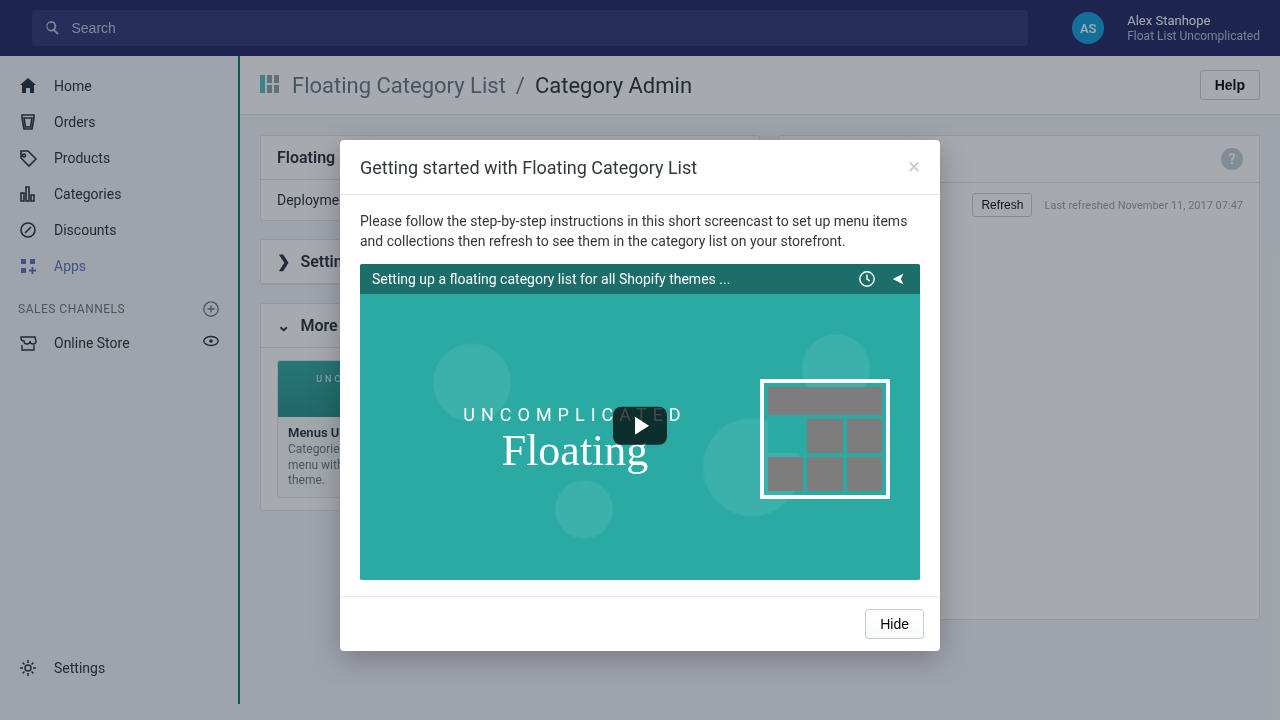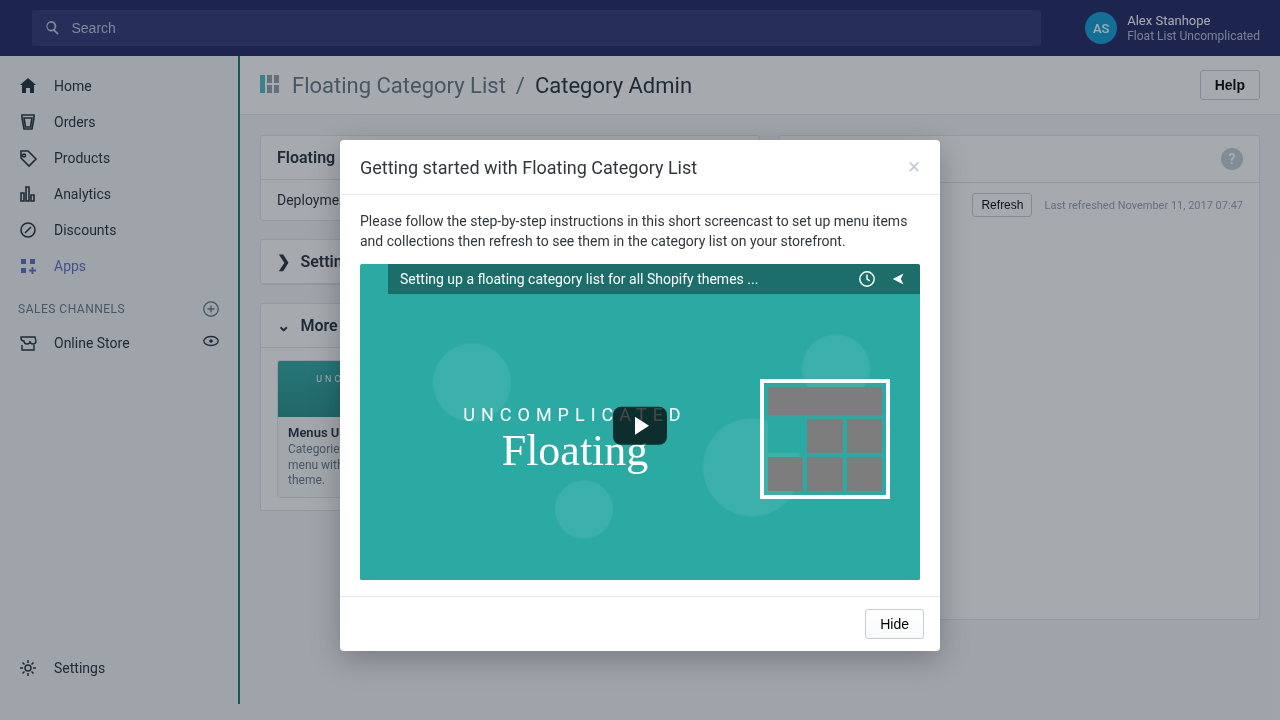--- a/index.html
+++ b/index.html
@@ -7,21 +7,21 @@
 
 
 .topbar { height: 56px; background: #1c2260; display: flex; align-items: center; }
 .logo { width: 240px; height: 56px; background: #000639; display: flex; align-items: center; padding-left: 16px; }
 .logo svg { width: 100px; height: 28px; }
 .searchwrap { flex: 1; padding: 0 32px; }
 .searchbox { background: #2a3172; border-radius: 3px; height: 36px; display: flex; align-items: center; padding: 0 12px; }
 .searchbox svg { width: 18px; height: 18px; fill: #c0c4de; margin-right: 10px; }
 .searchbox input { background: transparent; border: none; outline: none; color: #0ea5e9; font-size: 14px; width: 100%; }
 .searchbox input::placeholder { color: #c0c4de; }
-.userbox { display: flex; align-items: center; padding: 0 20px 0 12px; gap: 10px; height: 56px; }
+.userbox { display: flex; align-items: center; padding: 0 20px 0 12px; gap: 23px; height: 56px; }
 .avatar { width: 32px; height: 32px; border-radius: 50%; background: #0b9dd9; color: #fff; display: flex; align-items: center; justify-content: center; font-size: 13px; font-weight: 500; }
 .userinfo { color: #fff; font-size: 13px; line-height: 1.2; }
 .usersub { color: #b8bcd8; font-size: 12px; }
 
 
 .sidebar { position: absolute; top: 56px; left: 0; width: 240px; bottom: 16px; background: #f4f6f8; border-right: 2px solid #0f766e; padding-top: 12px; }
 .nav-item { display: flex; align-items: center; padding: 8px 18px; color: #212b36; cursor: pointer; gap: 16px; }
 .nav-item.active { color: #5c6ac4; }
 .nav-item svg { width: 20px; height: 20px; fill: currentColor; }
 .nav-item span { font-size: 14px; }
@@ -67,21 +67,21 @@
 
 
 .overlay { position:absolute; inset:0; background:rgba(33,43,54,.4); display:flex; align-items:flex-start; justify-content:center; padding-top:140px; }
 .modal { width:600px; background:#fff; border-radius:4px; box-shadow:0 8px 30px rgba(0,0,0,.25); }
 .modal-head { padding:16px 20px; border-bottom:1px solid #e6e8eb; display:flex; align-items:center; }
 .modal-title { font-size:18px; font-weight:400; color:#31373d; }
 .modal-close { margin-left:auto; color:#c4cdd5; font-size:22px; cursor:pointer; line-height:1; }
 .modal-body { padding:16px 20px; font-size:14px; color:#31373d; }
 .modal-body p { margin-bottom:12px; line-height:1.45; }
 .video { position:relative; height:316px; background:#2ba9a3; border-radius:2px; overflow:hidden; }
-.video .vbar { height:30px; background:rgba(0,0,0,.35); display:flex; align-items:center; padding:0 12px; color:#fff; font-size:14px; gap:8px;margin-left:28px; }
+.video .vbar { height:30px; background:rgba(0,0,0,.35); display:flex; align-items:center; padding:0 12px; color:#fff; font-size:14px; gap:8px; }
 .video .vbar .vt { flex:1; white-space:nowrap; overflow:hidden; text-overflow:ellipsis; }
 .video .vbody { position:absolute; inset:34px 0 0 0; display:flex; align-items:center; justify-content:center; }
 .video .vbody::before { content:""; position:absolute; inset:0; background:
   radial-gradient(circle 40px at 20% 30%, rgba(255,255,255,.08) 38px, transparent 40px),
   radial-gradient(circle 50px at 70% 60%, rgba(255,255,255,.08) 48px, transparent 50px),
   radial-gradient(circle 30px at 40% 75%, rgba(255,255,255,.08) 28px, transparent 30px),
   radial-gradient(circle 35px at 85% 25%, rgba(255,255,255,.08) 33px, transparent 35px),
   #2ba9a3; }
 .video .play { position:absolute; left:50%; top:50%; transform:translate(-50%,-40%); width:54px; height:38px; background:rgba(0,0,0,.72); border-radius:8px; display:flex; align-items:center; justify-content:center; }
 .video .play::after { content:""; border-left:14px solid #fff; border-top:9px solid transparent; border-bottom:9px solid transparent; margin-left:3px; }
@@ -135,21 +135,21 @@
   <div class="nav-item">
     <svg viewBox="0 0 20 20">
         <path d="M3 3h7l8 8-7 7-8-8zm3 3a1.5 1.5 0 100 3 1.5 1.5 0 000-3z" fill="none" stroke="currentColor" stroke-width="1.6"></path>
       </svg>
     <span>Products</span>
   </div>
   <div class="nav-item">
     <svg viewBox="0 0 20 20">
         <path d="M3 17V9h3v8zm5 0V3h3v14zm5 0v-6h3v6z" fill="none" stroke="currentColor" stroke-width="1.6"></path>
       </svg>
-    <span>Analytics</span>
+    <span>Categories</span>
   </div>
   <div class="nav-item">
     <svg viewBox="0 0 20 20">
         <circle cx="10" cy="10" r="7" fill="none" stroke="currentColor" stroke-width="1.6"></circle>
         <path d="M7 13l6-6M8 8h.01M12 12h.01" stroke="currentColor" stroke-width="1.6"></path>
       </svg>
     <span>Discounts</span>
   </div>
   <div class="nav-item active">
     <svg viewBox="0 0 20 20">

